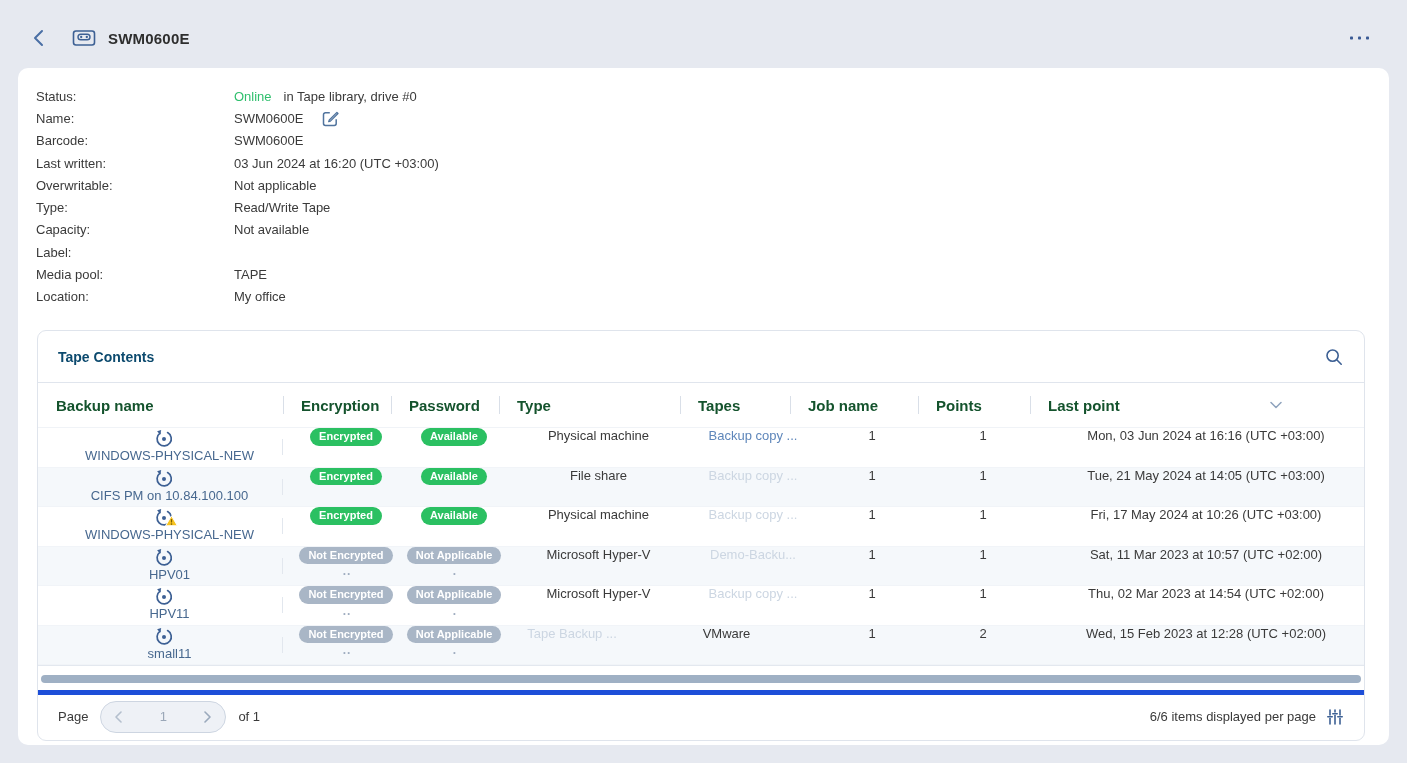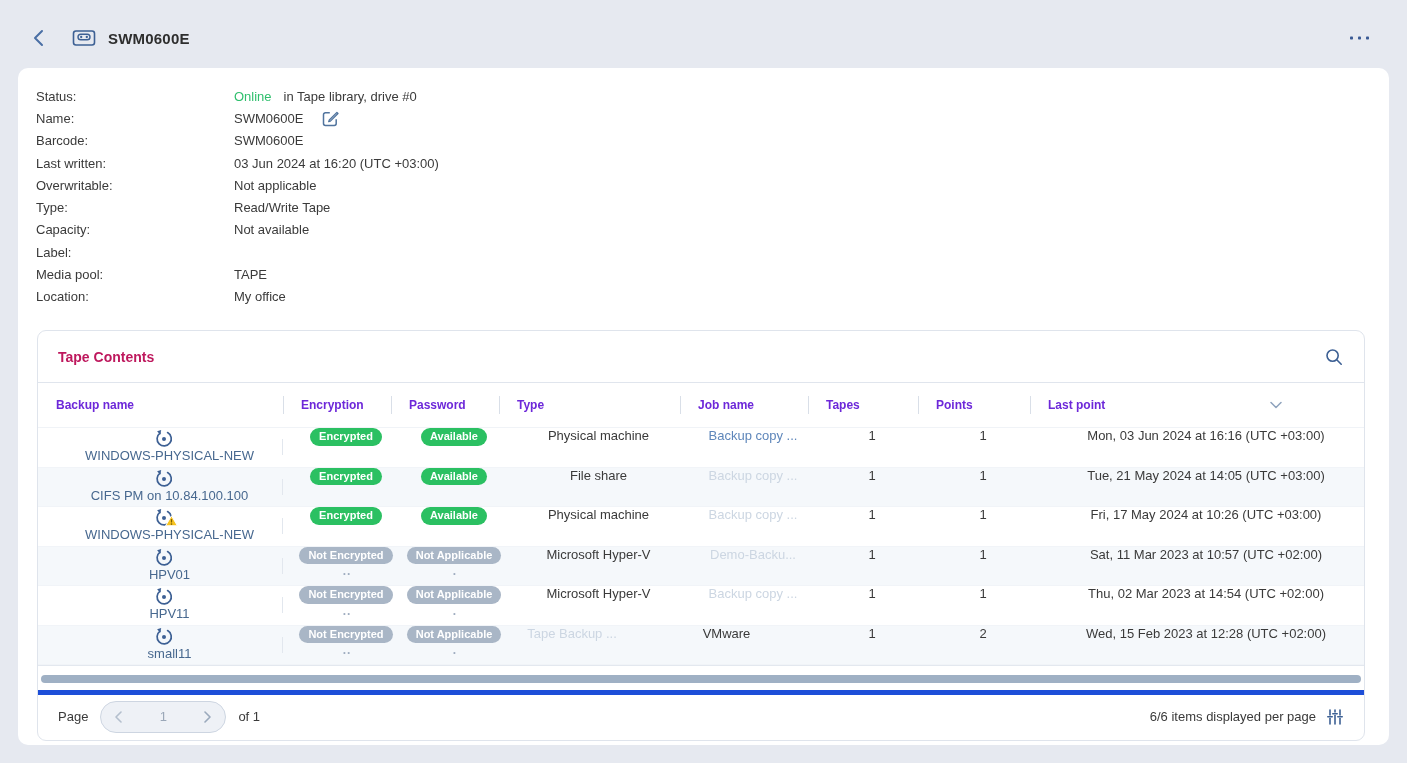--- a/index.html
+++ b/index.html
@@ -40,25 +40,25 @@
 
   
   .panel {
     position:absolute; left:19px; top:262px; width:1328px; height:411px;
     border:1px solid #dfe4ec; border-radius:9px; background:#fff; overflow:hidden;
   }
   .panel-header {
     height:52px; border-bottom:1px solid #e0e5ed;
     display:flex; align-items:center; justify-content:space-between; padding:0 20px;
   }
-  .panel-title { font-size:14px; font-weight:bold; color:#be185d; }
+  .panel-title { font-size:14px; font-weight:bold; color:#0c4a6e; }
   .search-btn { display:flex; align-items:center; cursor:pointer; }
 
   .thead { display:flex; height:45px; align-items:center; border-bottom:1px solid #f0f3f7; position:relative; }
-  .th { font-size:12px; font-weight:bold; color:#6d28d9; padding-left:18px; position:relative; height:100%; display:flex; align-items:center; }
+  .th { font-size:15px; font-weight:bold; color:#14532d; padding-left:18px; position:relative; height:100%; display:flex; align-items:center; }
   .th:not(:first-child)::before {
     content:""; position:absolute; left:0; top:50%; transform:translateY(-50%);
     width:1px; height:18px; background:#d9dfe8;
   }
   .c-name{width:245px;} .c-enc{width:108px;} .c-pw{width:108px;} .c-type{width:181px;}
   .c-job{width:128px;} .c-tapes{width:110px;} .c-points{width:112px;} .c-last{flex:1;}
   .sort-chevron { position:absolute; right:82px; top:50%; transform:translateY(-50%); display:flex; }
 
   .trow { display:flex; height:39.5px; align-items:center; border-bottom:1px solid #f1f4f8; cursor:pointer; }
   .trow:nth-child(even) { background:#f5f8fb; }
@@ -192,22 +192,22 @@
           <line x1="13" y1="13" x2="17.2" y2="17.2" stroke="#3d6094" stroke-width="1.6" stroke-linecap="round"></line>
         </svg>
       </div>
     </div>
 
     <div class="thead">
       <div class="th c-name">Backup name</div>
       <div class="th c-enc">Encryption</div>
       <div class="th c-pw">Password</div>
       <div class="th c-type">Type</div>
+      <div class="th c-tapes">Tapes</div>
       <div class="th c-job">Job name</div>
-      <div class="th c-tapes">Tapes</div>
       <div class="th c-points">Points</div>
       <div class="th c-last">Last point</div>
       <span class="sort-chevron">
         <svg width="12" height="8" viewBox="0 0 12 8">
             <polyline points="1,1.5 6,6.5 11,1.5" fill="none" stroke="#8fa3bd" stroke-width="1.5" stroke-linecap="round" stroke-linejoin="round"></polyline>
           </svg>
       </span>
     </div>
 
     <div>

